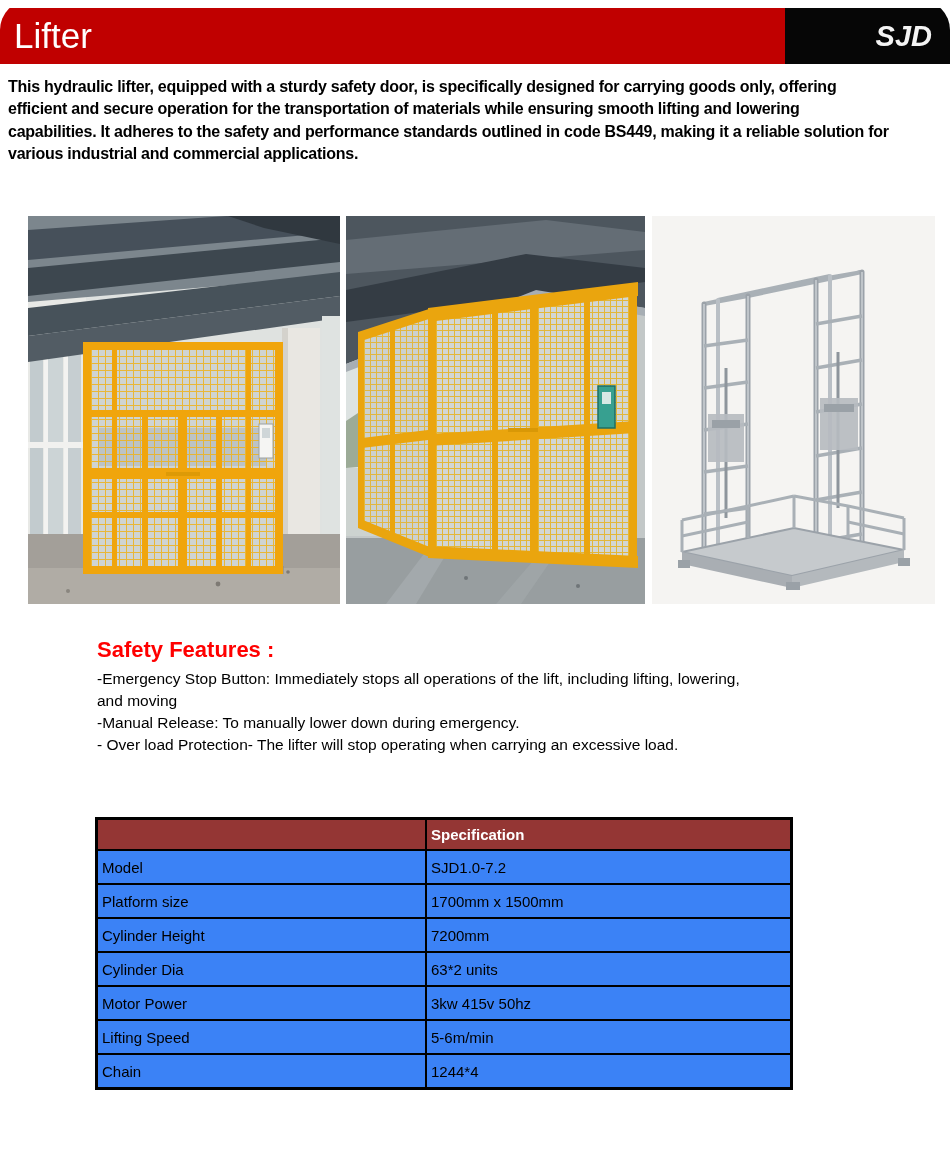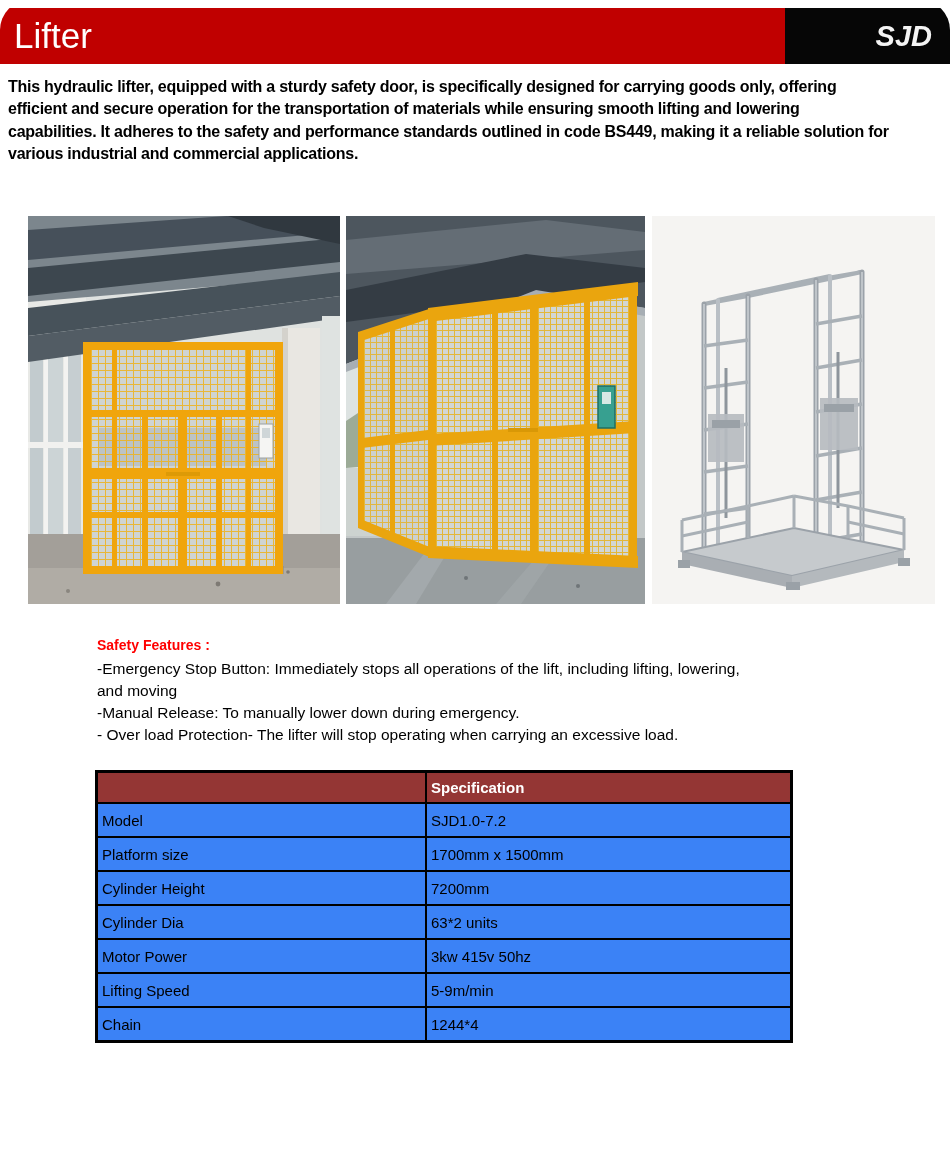--- a/index.html
+++ b/index.html
@@ -14,24 +14,24 @@
   
   .intro{position:absolute;top:76px;left:8px;width:884px;margin:0;font-weight:bold;
          font-size:16px;line-height:22.4px;letter-spacing:-0.25px;}
   
   .images-row{position:absolute;top:216px;left:28px;display:flex;}
   .images-row svg{display:block;}
   .img2{margin-left:6px;}
   .img3{margin-left:7px;}
   
   .safety{position:absolute;top:637px;left:97px;width:672px;}
-  .safety h3{margin:0 0 5px 0;font-size:14px;font-weight:bold;color:#FF0000;}
+  .safety h3{margin:0 0 5px 0;font-size:22px;font-weight:bold;color:#FF0000;}
   .safety p{margin:0;font-size:15.5px;line-height:22px;font-weight:400;}
   
-  .spec-table{position:absolute;top:770px;left:95px;border-collapse:collapse;
+  .spec-table{position:absolute;top:817px;left:95px;border-collapse:collapse;
               border:3px solid #000;}
   .spec-table td,.spec-table th{border:2px solid #000;background:#3b82f6;
               font-size:15px;font-weight:400;text-align:left;vertical-align:middle;
               padding:0 4px 0 4px;height:32px;}
   .spec-table th{background:#943634;color:#ffffff;font-weight:bold;height:29px;}
   .col-label{width:319px;}
   .col-value{width:355px;}
 </style>
 </head>
 <body>
@@ -215,21 +215,21 @@
       <tr>
         <td>Cylinder Dia</td>
         <td>63*2 units</td>
       </tr>
       <tr>
         <td>Motor Power</td>
         <td>3kw 415v 50hz</td>
       </tr>
       <tr>
         <td>Lifting Speed</td>
-        <td>5-9m/min</td>
+        <td>5-6m/min</td>
       </tr>
       <tr>
         <td>Chain</td>
         <td>1244*4</td>
       </tr>
     </tbody>
   </table>
 
 </div>
 

